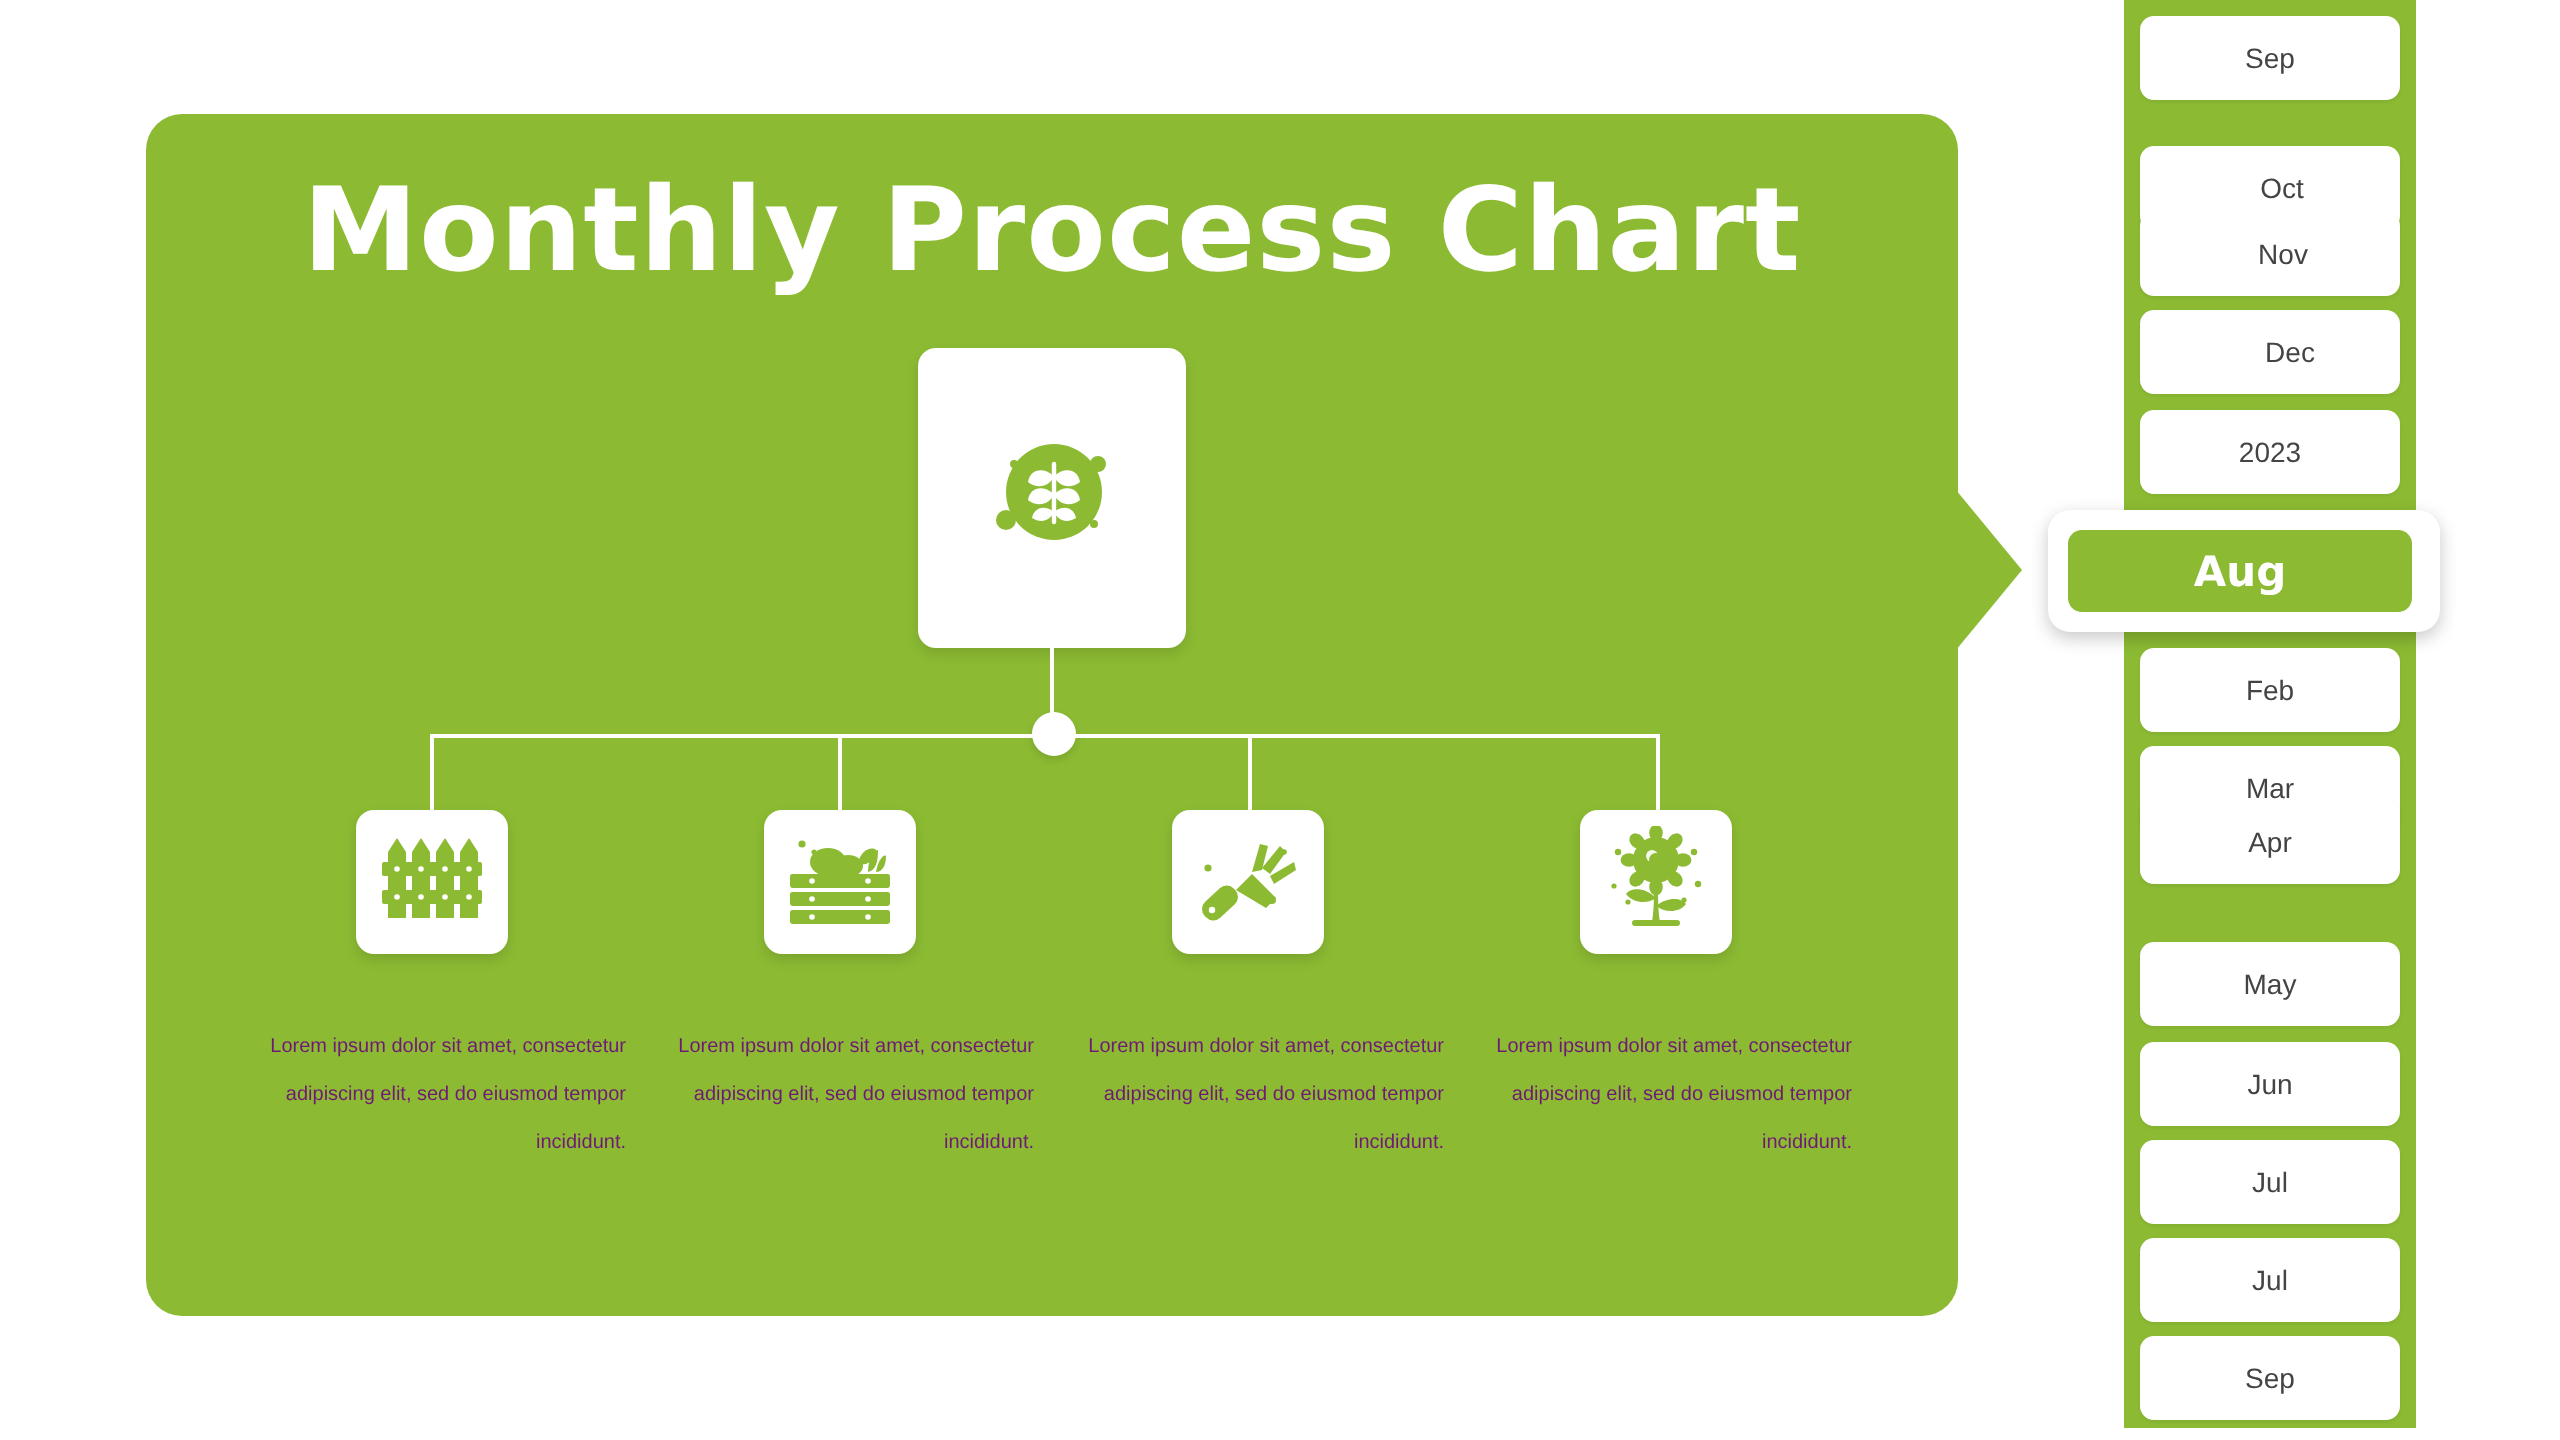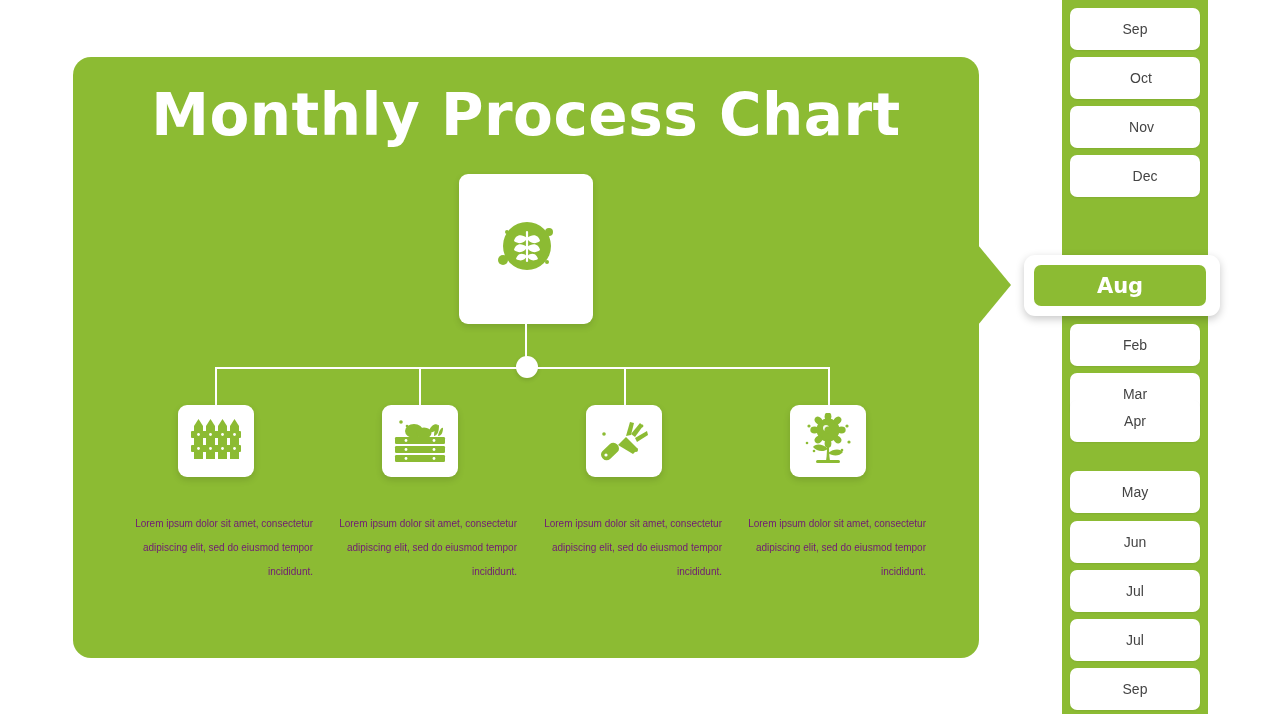--- a/index.html
+++ b/index.html
@@ -190,28 +190,31 @@
 </head>
 <body>
 
 <div id="stage">
 
   <div id="sidebar-strip"></div>
 
   <div class="month-pill" style="top:8px;">
       <span>Sep</span>
     </div>
-  <div class="month-pill" style="top:57px;padding-left:12px;">
+  <div class="month-pill" style="top:73px;padding-left:12px;">
       <span>Oct</span>
     </div>
   <div class="month-pill" style="top:106px;padding-left:13px;">
       <span>Nov</span>
     </div>
   <div class="month-pill" style="top:155px;padding-left:20px;">
       <span>Dec</span>
+    </div>
+  <div class="month-pill" style="top:205px;">
+      <span>2023</span>
     </div>
 
   <div id="month-selected-wrap"></div>
   <div id="month-selected-pill">
     <span>Aug</span>
   </div>
 
   <div class="month-pill" style="top:324px;">
       <span>Feb</span>
     </div>

